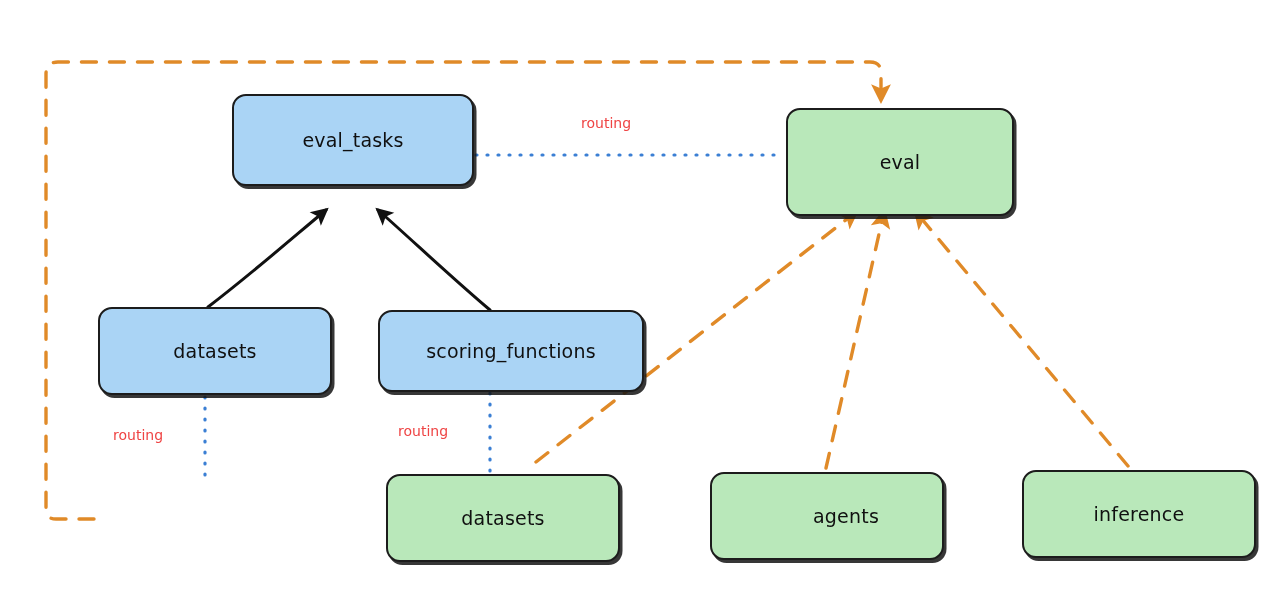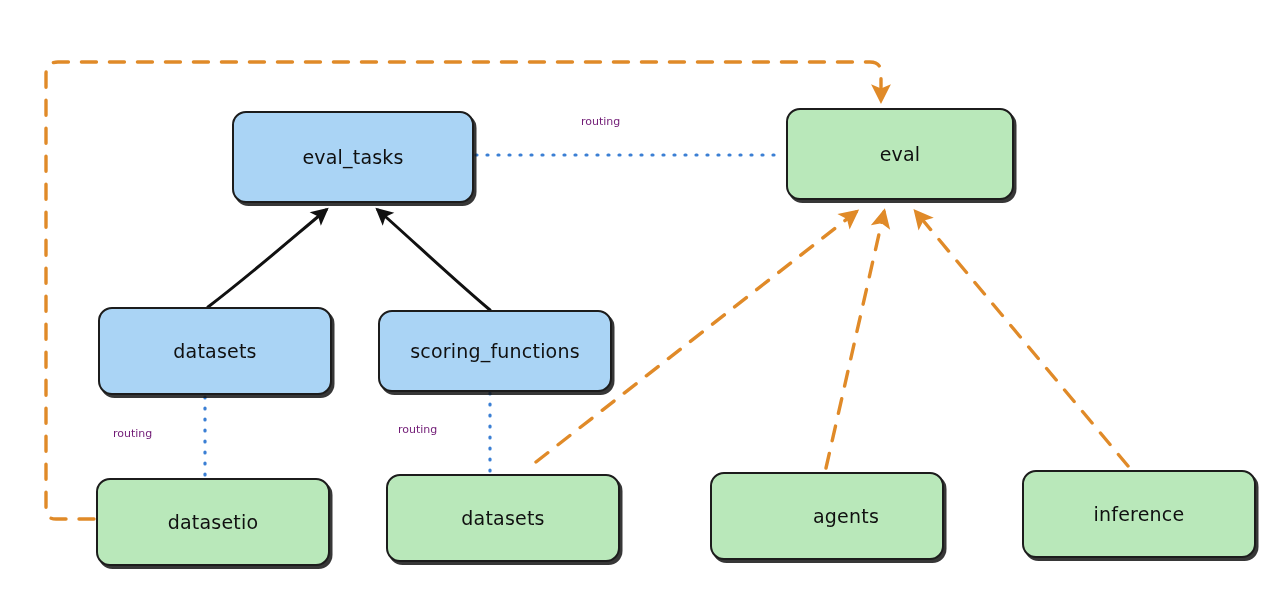--- a/index.html
+++ b/index.html
@@ -40,22 +40,22 @@
   }
   .node.blue  { background: #aad4f5; }
   .node.green { background: #b9e8ba; }
   .node-label {
     pointer-events: none;
     white-space: nowrap;
   }
   .edge-label {
     position: absolute;
     font-family: "DejaVu Sans", sans-serif;
-    font-size: 11px;
-    color: #701a75;
+    font-size: 14px;
+    color: #ef4444;
     white-space: nowrap;
     background: transparent;
   }
 </style>
 </head>
 <body>
 
 <div id="canvas">
 
   <svg id="edges" viewBox="0 0 1280 596" xmlns="http://www.w3.org/2000/svg">
@@ -80,39 +80,36 @@
 
     <path d="M 94 519 L 56 519 C 48 519, 46 515, 46 508 L 46 74 C 46 66, 50 62, 58 62 L 870 62 C 878 62, 881 66, 881 74 L 881 100" fill="none" stroke="#e08a28" stroke-width="3.4" stroke-linecap="round" stroke-dasharray="15 13" marker-end="url(#arrow-orange)"></path>
 
     <path d="M 536 462 L 856 212" fill="none" stroke="#e08a28" stroke-width="3.4" stroke-linecap="round" stroke-dasharray="15 13" marker-end="url(#arrow-orange)"></path>
 
     <path d="M 826 468 L 884 212" fill="none" stroke="#e08a28" stroke-width="3.4" stroke-linecap="round" stroke-dasharray="15 13" marker-end="url(#arrow-orange)"></path>
 
     <path d="M 1128 466 L 916 212" fill="none" stroke="#e08a28" stroke-width="3.4" stroke-linecap="round" stroke-dasharray="15 13" marker-end="url(#arrow-orange)"></path>
   </svg>
 
-  <div class="node blue" style="left:232px; top:111px; width:242px; height:92px;">
+  <div class="node blue" style="left:232px; top:94px; width:242px; height:92px;">
     <span class="node-label">eval_tasks</span>
   </div>
 
-  <div class="node green" style="left:786px; top:108px; width:228px; height:92px;">
+  <div class="node green" style="left:786px; top:108px; width:228px; height:108px;">
     <span class="node-label">eval</span>
   </div>
 
   <div class="node blue" style="left:98px; top:307px; width:234px; height:88px;text-align:right;">
     <span class="node-label">datasets</span>
   </div>
 
-  <div class="node blue" style="left:378px; top:310px; width:234px; height:82px;">
+  <div class="node blue" style="left:378px; top:310px; width:266px; height:82px;">
     <span class="node-label">scoring_functions</span>
   </div>
 
-  <div class="node green" style="left:96px; top:478px; width:234px; height:88px;">
-    <span class="node-label">datasetio</span>
-  </div>
 
   <div class="node green" style="left:386px; top:474px; width:234px; height:88px;">
     <span class="node-label">datasets</span>
   </div>
 
   <div class="node green" style="left:710px; top:472px; width:234px; height:88px;padding-left:38px;">
     <span class="node-label">agents</span>
   </div>
 
   <div class="node green" style="left:1022px; top:470px; width:234px; height:88px;">

